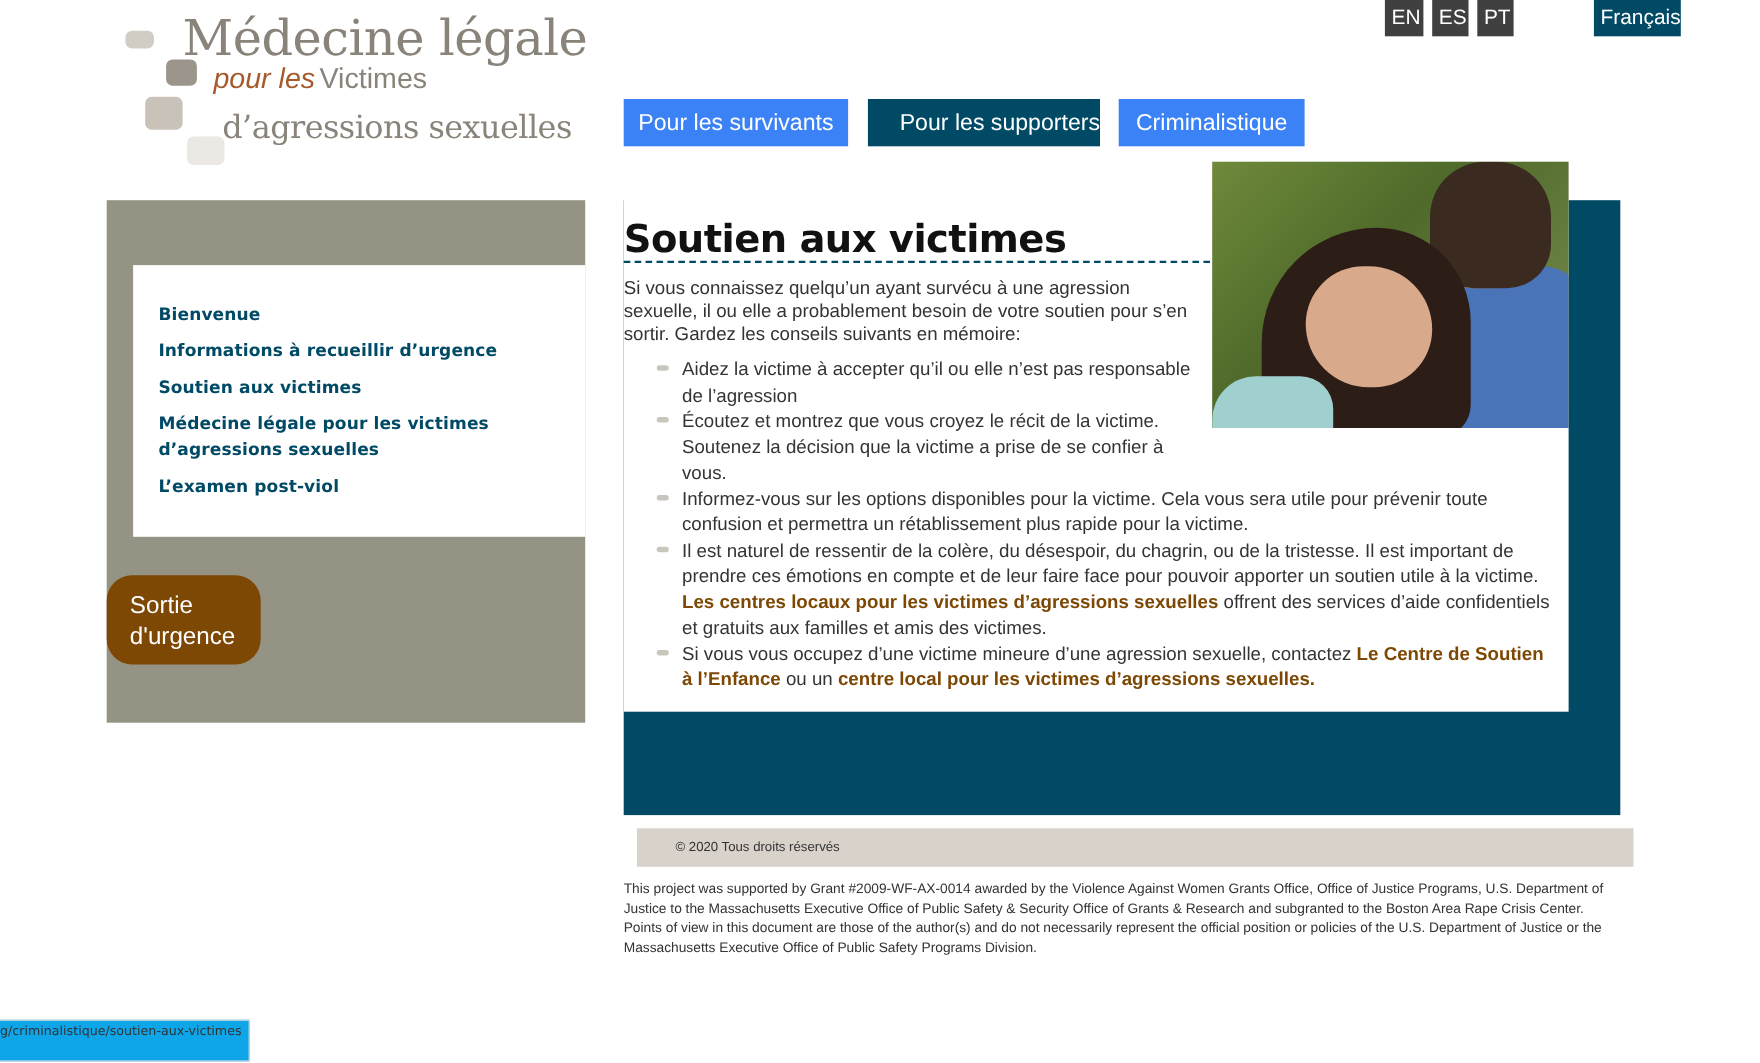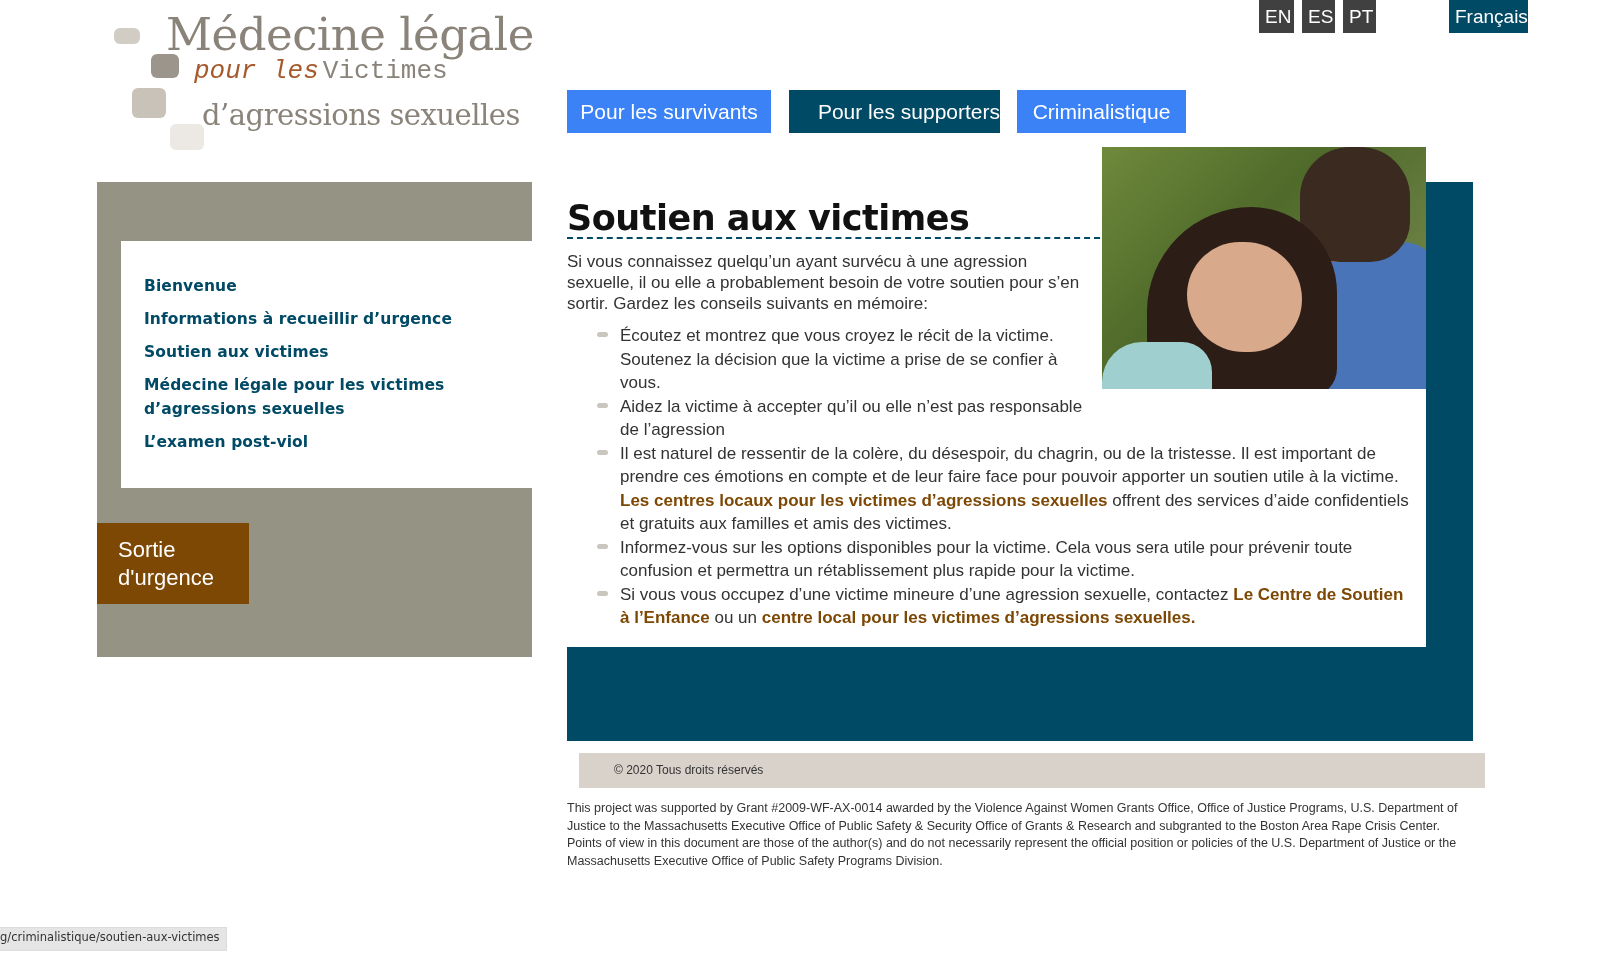--- a/index.html
+++ b/index.html
@@ -7,21 +7,21 @@
   body { position: relative; font-family: "DejaVu Sans", sans-serif; color: #333; }
 
   
   .logo { position: absolute; left: 108px; top: 4px; width: 370px; height: 150px; }
   .logo .sq { position: absolute; border-radius: 6px; }
   .logo .sq1 { left: 6px; top: 24px; width: 26px; height: 16px; background: #d2cdc4; }
   .logo .sq2 { left: 43px; top: 50px; width: 28px; height: 24px; background: #9c958b; }
   .logo .sq3 { left: 24px; top: 84px; width: 34px; height: 30px; background: #c8c2b8; }
   .logo .sq4 { left: 62px; top: 120px; width: 34px; height: 26px; background: #ece8e3; }
   .logo .l1 { position: absolute; left: 58px; top: 4px; font-family: "DejaVu Serif", serif; font-size: 45px; color: #8a837a; letter-spacing: -0.5px; white-space: nowrap; }
-  .logo .l2 { position: absolute; left: 86px; top: 52px; font-family: Liberation Mono, monospace; font-size: 26px; color: #8a837a; white-space: nowrap; }
+  .logo .l2 { position: absolute; left: 86px; top: 52px; font-family: Liberation Sans, sans-serif; font-size: 26px; color: #8a837a; white-space: nowrap; }
   .logo .l2 em { color: #a65a2c; font-style: italic; margin-right: 4px; }
   .logo .l3 { position: absolute; left: 94px; top: 94px; font-family: "DejaVu Serif", serif; font-size: 29px; color: #8a837a; white-space: nowrap; letter-spacing: -0.5px; }
 
   
   .lang { position: absolute; top: 0; height: 33px; line-height: 33px; padding: 0 6px; color: #fff; font-family: "Liberation Sans", sans-serif; font-size: 19px; text-align: center; cursor: pointer; }
   .lang.brown { background: #404040; }
   .lang.blue { background: #004a66; }
 
   
   .nav-btn { position: absolute; top: 90px; height: 43px; line-height: 43px; color: #fff; font-family: "Liberation Sans", sans-serif; font-size: 21px; text-align: center; cursor: pointer; }
@@ -52,21 +52,21 @@
   .tips li .bullet { position: absolute; left: 1px; top: 8px; width: 11px; height: 5px; background: #c9c6be; border-radius: 3px; }
   .tips li.narrow { width: 490px; }
   .tips a { color: #7d4704; font-weight: bold; text-decoration: none; cursor: pointer; }
 
   
   .footer-bar { position: absolute; left: 567px; top: 753px; width: 906px; height: 35px; background: #d9d2cb; margin-left: 12px; }
   .footer-bar span { position: absolute; left: 35px; top: 10px; font-family: "Liberation Sans", sans-serif; font-size: 12px; color: #333; }
   .grant { position: absolute; left: 567px; top: 800px; width: 906px; font-family: "Liberation Sans", sans-serif; font-size: 12.5px; line-height: 17.6px; color: #333; }
 
   
-  .statusbar { position: absolute; left: 0; top: 927px; height: 24px; padding: 0 6px 0 0; border: 1px solid #dcdcdc; border-left: none; background: #e5e5e5; font-family: "DejaVu Sans", sans-serif; font-size: 11.5px; line-height: 18px; color: #333; white-space: nowrap; }
+  .statusbar { position: absolute; left: 0; top: 927px; height: 38px; padding: 0 6px 0 0; border: 1px solid #dcdcdc; border-left: none; background: #0ea5e9; font-family: "DejaVu Sans", sans-serif; font-size: 11.5px; line-height: 18px; color: #333; white-space: nowrap; }
 </style>
 </head>
 <body>
 
 <div class="logo">
   <div class="sq sq1"></div>
   <div class="sq sq2"></div>
   <div class="sq sq3"></div>
   <div class="sq sq4"></div>
   <div class="l1">Médecine légale</div>
@@ -84,53 +84,53 @@
 <div class="nav-btn brown" style="left:1017px;width:169px;">Criminalistique</div>
 
 <div class="sidebar-bg"></div>
 <nav class="side-nav">
   <a>Bienvenue</a>
   <a>Informations à recueillir d’urgence</a>
   <a>Soutien aux victimes</a>
   <a style="width:330px;">Médecine légale pour les victimes d’agressions sexuelles</a>
   <a>L’examen post-viol</a>
 </nav>
-<div class="exit-btn" style="width:152px;">Sortie d'urgence</div>
+<div class="exit-btn" style="width:140px;border-radius:23px;">Sortie d'urgence</div>
 
 <div class="content-bluebg"></div>
 <div class="content-white"></div>
 
 <div class="photo" title="woman resting head on man's shoulder">
   <div class="man-shirt"></div>
   <div class="man-neck"></div>
   <div class="man-head"></div>
   <div class="woman-hair"></div>
   <div class="woman-face"></div>
   <div class="woman-top"></div>
 </div>
 
 <h1 class="page-title">Soutien aux victimes</h1>
 <p class="intro">Si vous connaissez quelqu’un ayant survécu à une agression sexuelle, il ou elle a probablement besoin de votre soutien pour s’en sortir. Gardez les conseils suivants en mémoire:</p>
 
 <ul class="tips">
   <li class="narrow">
     <span class="bullet"></span>
-    <span>Écoutez et montrez que vous croyez le récit de la victime. Soutenez la décision que la victime a prise de se confier à vous.</span>
+    <span>Aidez la victime à accepter qu’il ou elle n’est pas responsable de l’agression</span>
   </li>
   <li class="narrow">
     <span class="bullet"></span>
-    <span>Aidez la victime à accepter qu’il ou elle n’est pas responsable de l’agression</span>
+    <span>Écoutez et montrez que vous croyez le récit de la victime. Soutenez la décision que la victime a prise de se confier à vous.</span>
+  </li>
+  <li>
+    <span class="bullet"></span>
+    <span>Informez-vous sur les options disponibles pour la victime. Cela vous sera utile pour prévenir toute confusion et permettra un rétablissement plus rapide pour la victime.</span>
   </li>
   <li>
     <span class="bullet"></span>
     <span>Il est naturel de ressentir de la colère, du désespoir, du chagrin, ou de la tristesse. Il est important de prendre ces émotions en compte et de leur faire face pour pouvoir apporter un soutien utile à la victime. </span><a>Les centres locaux pour les victimes d’agressions sexuelles</a><span> offrent des services d’aide confidentiels et gratuits aux familles et amis des victimes.</span>
-  </li>
-  <li>
-    <span class="bullet"></span>
-    <span>Informez-vous sur les options disponibles pour la victime. Cela vous sera utile pour prévenir toute confusion et permettra un rétablissement plus rapide pour la victime.</span>
   </li>
   <li>
     <span class="bullet"></span>
     <span>Si vous vous occupez d’une victime mineure d’une agression sexuelle, contactez </span><a>Le Centre de Soutien à l’Enfance</a><span> ou un </span><a>centre local pour les victimes d’agressions sexuelles.</a>
   </li>
 </ul>
 
 <div class="footer-bar">
   <span>© 2020 Tous droits réservés</span>
 </div>

